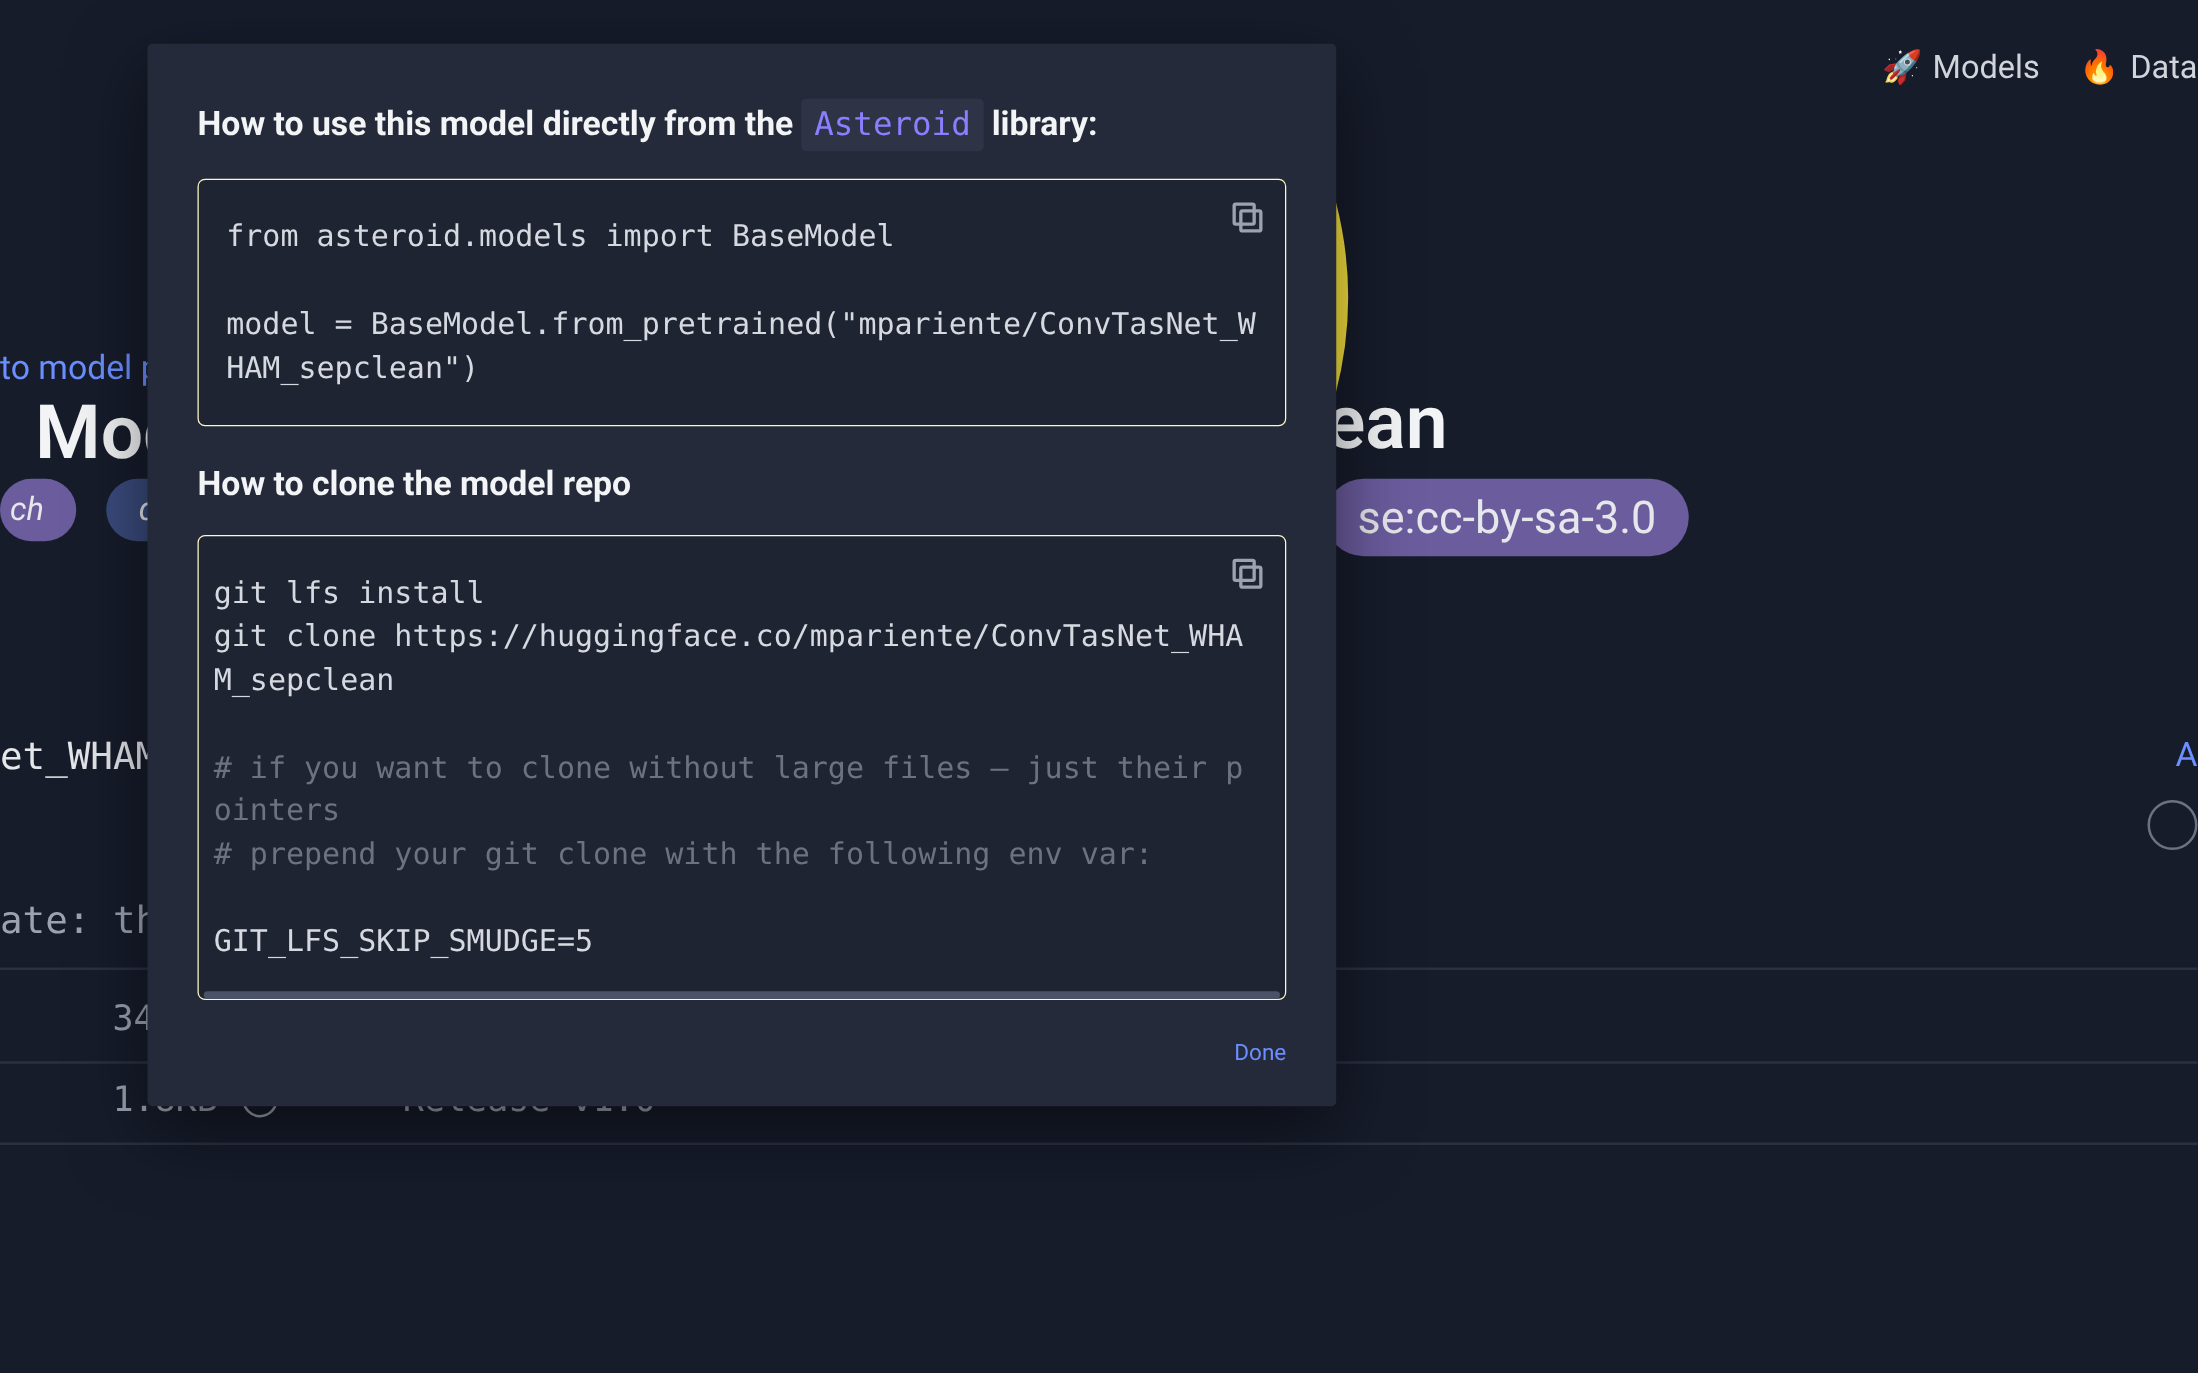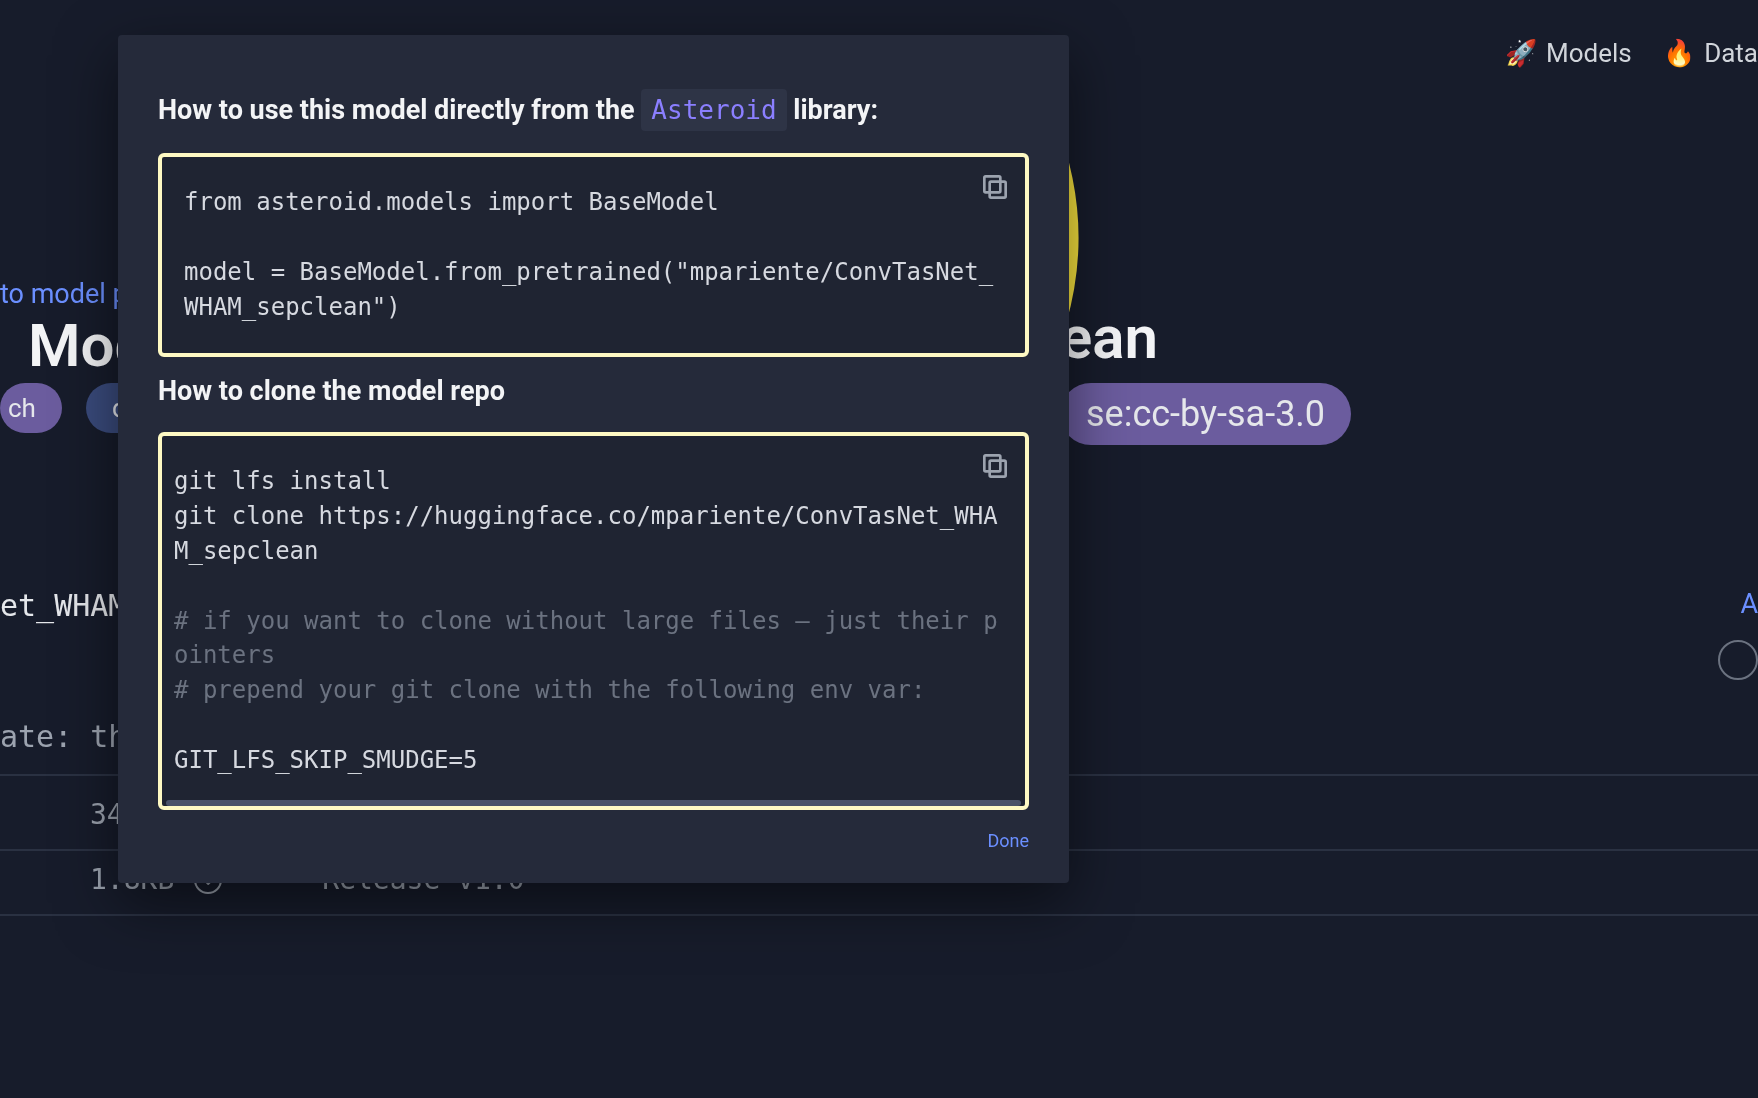--- a/index.html
+++ b/index.html
@@ -50,20 +50,21 @@
       color: #f3f4f6;
     }
 
     .tag-row {
       position: absolute;
       top: 383px;
       left: 0;
       display: flex;
       gap: 24px;
       align-items: center;
+      font-style: italic;
     }
     .tag {
       padding: 10px 26px;
       border-radius: 999px;
       font-size: 26px;
       color: #e5e7eb;
     }
     .tag-blue { background: #3a4b7d; }
     .tag-purple { background: #6b5c9e; }
     .tag-partial-left {
@@ -190,30 +191,29 @@
     }
     .lib-chip {
       display: inline-block;
       background: #2e3446;
       color: #8b7fff;
       font-family: ui-monospace, "SF Mono", Menlo, Consolas, monospace;
       padding: 3px 10px;
       border-radius: 4px;
       font-size: 26px;
       font-weight: 500;
-      margin-top: 10px;
     }
 
     .code-block {
       position: relative;
       background: #1f2432;
-      border: 4px solid #fef9c3;
+      border: 1px solid #fef9c3;
       border-radius: 6px;
       padding: 28px 22px;
-      margin-bottom: 16px;
+      margin-bottom: 28px;
     }
     .code-block pre {
       font-family: ui-monospace, "SF Mono", Menlo, Consolas, monospace;
       font-size: 24px;
       line-height: 1.45;
       color: #d6d9e0;
       white-space: pre-wrap;
       word-break: break-all;
     }
     .code-comment { color: #6b7280; }

